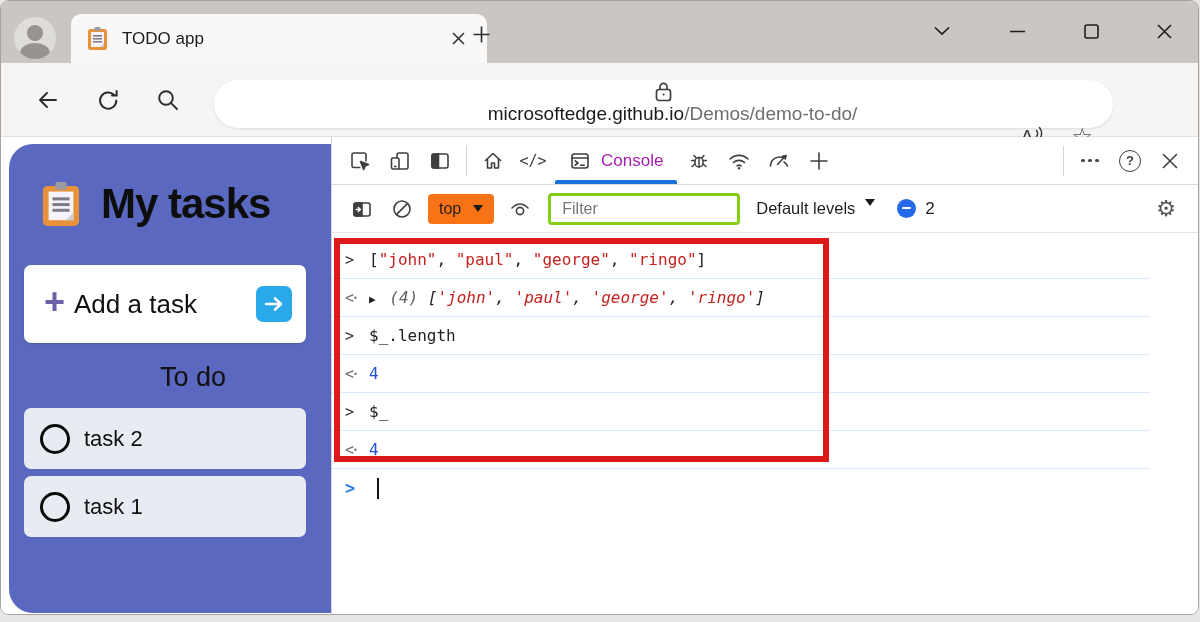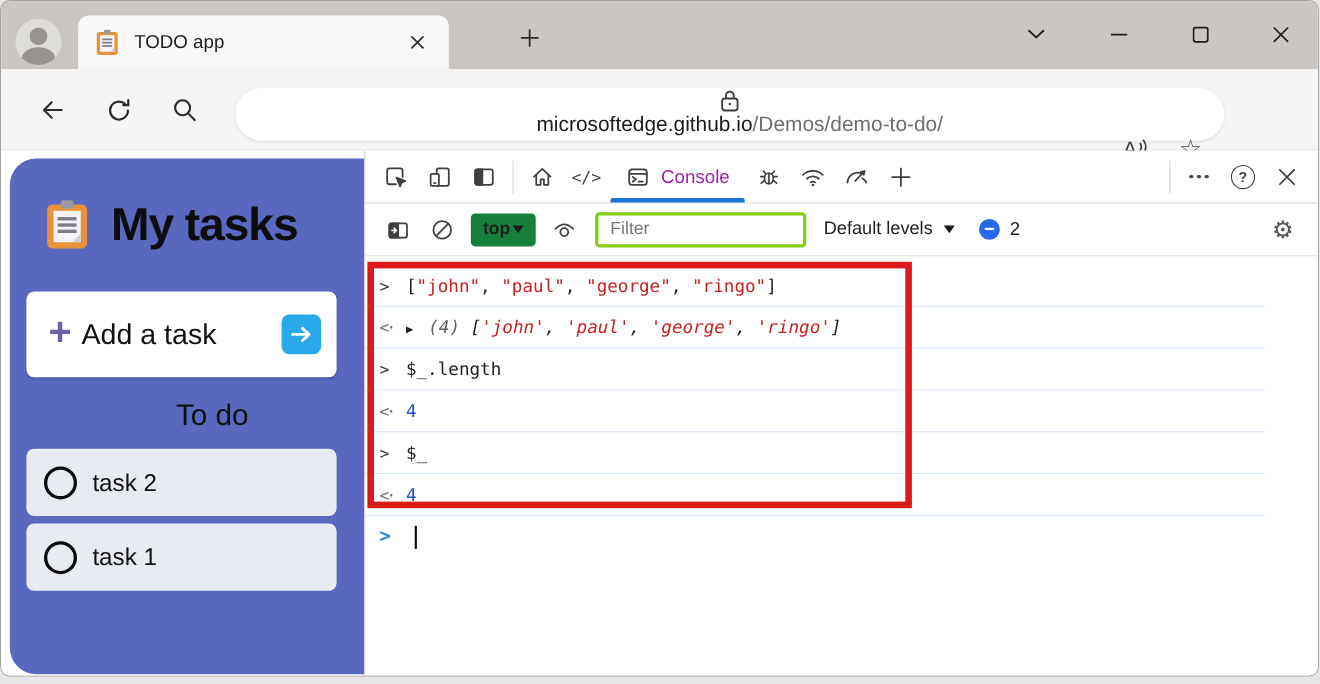--- a/index.html
+++ b/index.html
@@ -7,21 +7,21 @@
   .stage { position:relative; width:1200px; height:622px; background:#e8e6e4; overflow:hidden; }
   .window { position:absolute; left:0; top:0; width:1199px; height:615px; background:#fff;
             border:1px solid #a6a3a1; border-radius:9px; overflow:hidden; }
 
   
   .tabbar { position:absolute; left:0; top:0; right:0; height:62px; background:#c9c6c3; }
   .avatar-btn { position:absolute; left:13px; top:16px; width:42px; height:42px; border-radius:50%;
                 background:#dfddda; overflow:hidden; }
   .avatar-head { position:absolute; left:13px; top:8px; width:16px; height:16px; border-radius:50%; background:#969390; }
   .avatar-body { position:absolute; left:6px; top:26px; width:30px; height:20px; border-radius:50% 50% 0 0; background:#969390; }
-  .tab { position:absolute; left:70px; top:13px; width:337px; height:49px; background:#f9f8f6;
+  .tab { position:absolute; left:70px; top:13px; width:416px; height:49px; background:#f9f8f6;
          border-radius:10px 10px 0 0; display:flex; align-items:center; padding:0 16px; }
   .tab-title { font-size:17px; color:#1c1c1c; margin-left:14px; }
   .tab-close { margin-left:auto; width:26px; height:26px; display:flex; align-items:center; justify-content:center; border-radius:4px; }
   .newtab { position:absolute; left:464px; top:17px; width:32px; height:32px; display:flex; align-items:center; justify-content:center; }
   .winctl { position:absolute; top:13px; width:34px; height:34px; display:flex; align-items:center; justify-content:center; }
   .ctl-chevron { left:924px; } .ctl-min { left:999px; } .ctl-max { left:1073px; } .ctl-close { left:1146px; }
 
   
   .toolbar { position:absolute; left:0; top:62px; right:0; height:74px; background:#f7f5f3; border-bottom:1px solid #e2dfdc; }
   .navicon { position:absolute; top:22px; width:30px; height:30px; display:flex; align-items:center; justify-content:center; }
@@ -65,27 +65,27 @@
   .code-glyph { font-family:"DejaVu Sans Mono", monospace; font-size:15px; color:#3f3f3f; }
   .console-tab { height:100%; display:flex; align-items:center; gap:10px; padding:0 16px; position:relative; flex:none; }
   .console-tab-label { font-size:17px; color:#a21caf; }
   .console-tab::after { content:""; position:absolute; left:2px; right:2px; bottom:0; height:4px; background:#1a73d8; border-radius:2px 2px 0 0; }
   .dt-right { margin-left:auto; display:flex; align-items:center; }
   .dotd { width:3.8px; height:3.8px; border-radius:50%; background:#474747; }
   .help-circle { width:22px; height:22px; border:1.6px solid #3f3f3f; border-radius:50%; display:flex; align-items:center; justify-content:center;
                  font-size:13px; color:#3f3f3f; font-weight:bold; }
 
   .dt-row2 { height:48px; border-bottom:1px solid #e5e5e5; display:flex; align-items:center; padding:0 10px; }
-  .chip { display:flex; align-items:center; gap:2px; background:#15803d; border-radius:4px; padding:6px 11px; margin:0 6px;font-weight:bold; }
+  .chip { display:flex; align-items:center; gap:12px; background:#f97316; border-radius:4px; padding:6px 11px; margin:0 6px; }
   .chip-label { font-size:16px; color:#1f1f1f; }
   .tri-down { width:0; height:0; border-left:5.5px solid transparent; border-right:5.5px solid transparent; border-top:7px solid #1a1a1a; }
   .filter-input { width:192px; height:32px; border:3px solid #84cc16; border-radius:4px; padding:0 11px; font-size:16px;
                   font-family:"Liberation Sans",sans-serif; color:#202124; margin:0 8px; outline:none; }
   .filter-input::placeholder { color:#767676; }
-  .levels { display:flex; align-items:center; gap:10px; margin-left:8px; }
+  .levels { display:flex; align-items:flex-start; gap:10px; margin-left:8px; }
   .levels-label { font-size:16.5px; color:#1f1f1f; }
   .issue-badge { width:19px; height:19px; border-radius:50%; background:#2569e8; position:relative; margin-left:22px; }
   .issue-badge::after { content:""; position:absolute; left:5px; top:8px; width:9px; height:2.4px; background:#fff; border-radius:1px; }
   .issue-count { font-size:17px; color:#1f1f1f; margin-left:9px; }
   .gear-icon { margin-left:auto; margin-right:12px; font-size:22px; color:#565656; line-height:1; }
 
   
   .console-area { position:absolute; left:0; top:97px; right:0; bottom:0; font-family:"DejaVu Sans Mono", monospace; font-size:16px; }
   .c-log { padding-top:7px; }
   .c-row { height:38px; display:flex; align-items:center; padding-left:13px; margin-right:48px; border-bottom:1px solid #d9e8fb; }

